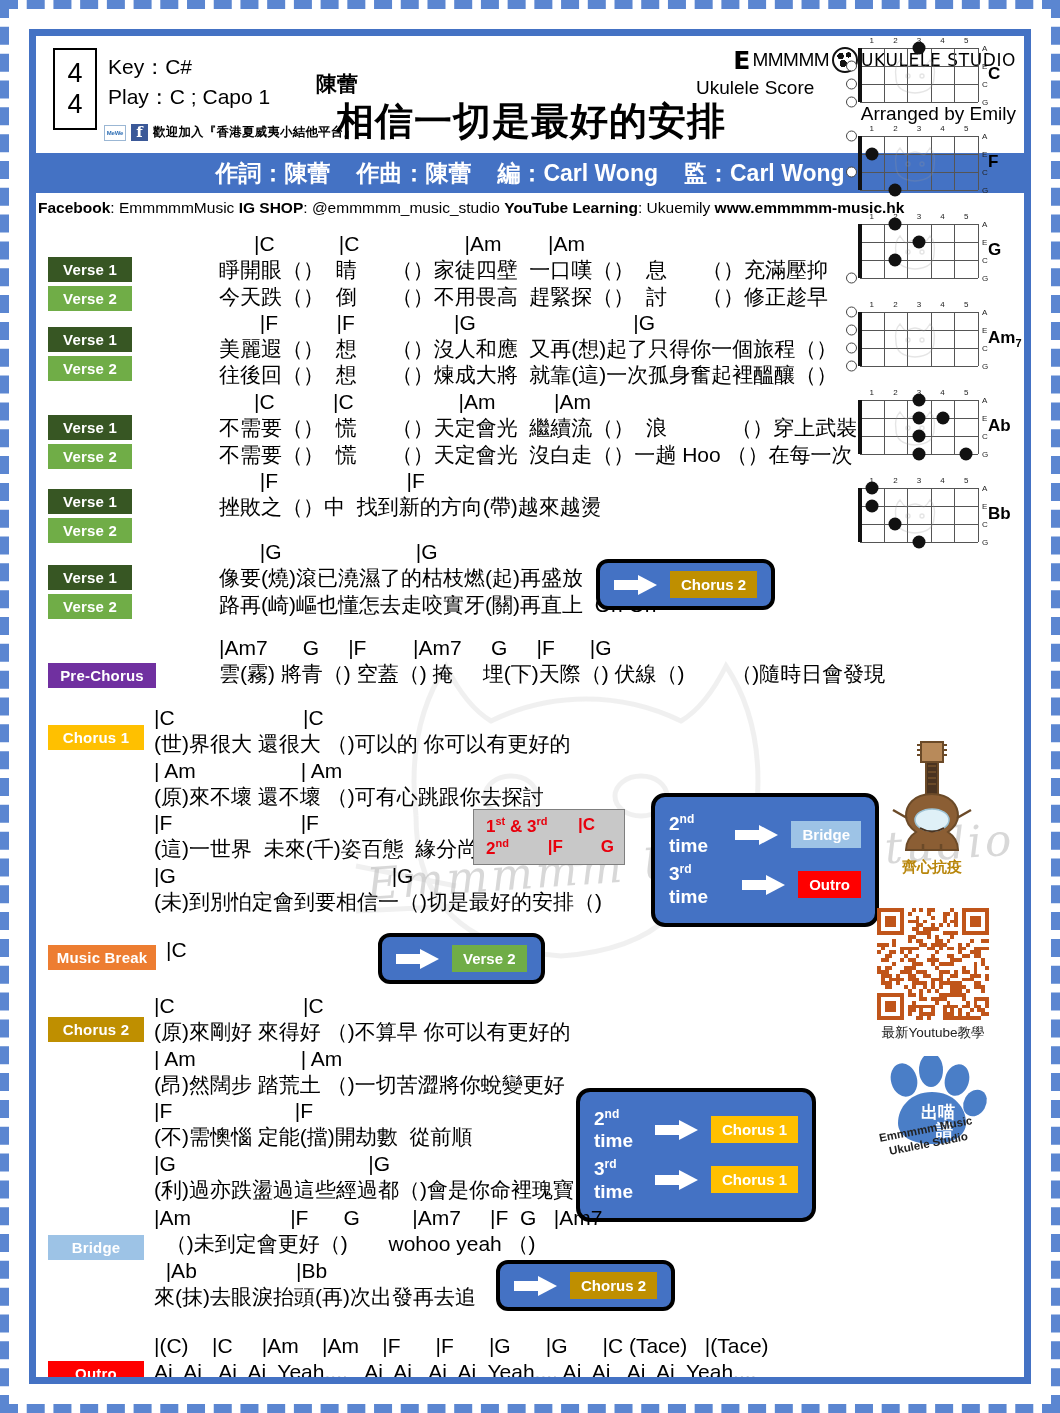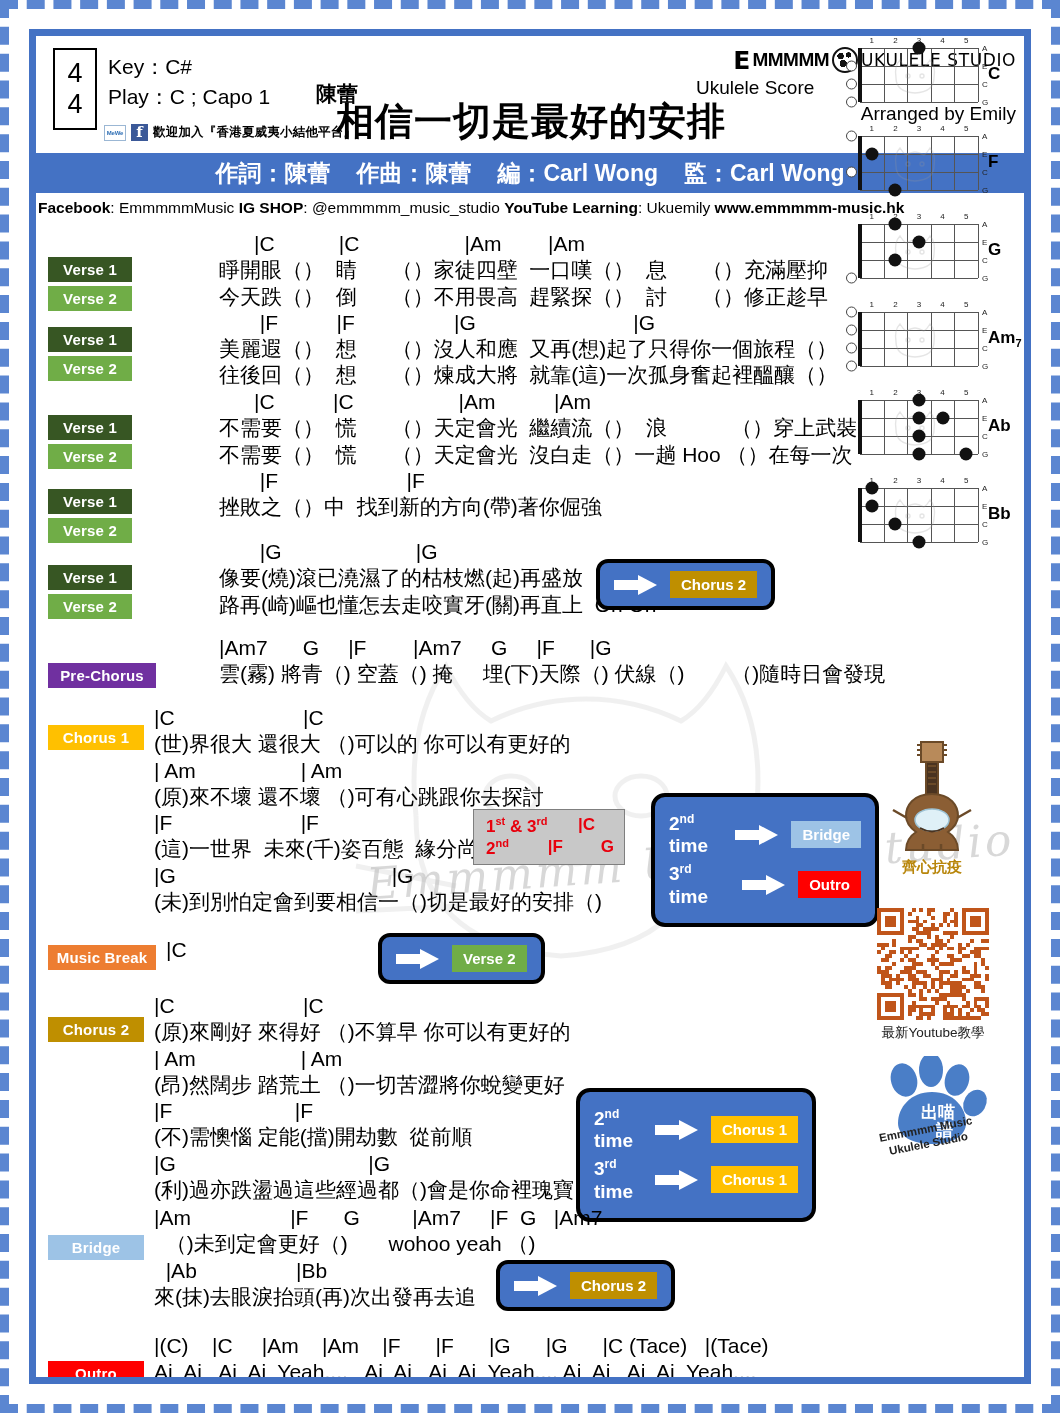--- a/index.html
+++ b/index.html
@@ -55,30 +55,30 @@
     font-size:6px; color:#2f6fb5; font-weight:bold; display:flex;
     align-items:center; justify-content:center; letter-spacing:-.2px;
   }
   .fb-ico {
     width:17px; height:17px; background:#3b5998; color:#fff;
     font-family:"DejaVu Serif",serif; font-weight:bold; font-size:15px;
     line-height:17px; text-align:center;
   }
   .fbtext { font-size:12.5px; font-weight:bold; letter-spacing:.2px; }
 
-  .artist { position:absolute; left:280px; top:34px; font-size:21px; font-weight:bold;margin-top:10px; }
+  .artist { position:absolute; left:280px; top:34px; font-size:21px; font-weight:bold; }
   .songtitle { position:absolute; left:300px; top:60px; font-size:38px; font-weight:bold; letter-spacing:1px; }
 
   .brandbox { position:absolute; right:8px; top:10px; width:320px; text-align:right; }
   .brandline { display:flex; align-items:center; justify-content:flex-end; gap:2px; height:28px; }
   .brand-e {
     font-family:"DejaVu Sans",sans-serif; font-weight:bold;
     font-size:25px; line-height:25px;
   }
-  .brand-m { font-weight:bold; font-size:19px; letter-spacing:-.5px; }
+  .brand-m { font-weight:normal; font-size:19px; letter-spacing:-.5px; }
   .brand-ball {
     width:26px; height:26px; border-radius:50%;
     border:2.5px solid #111; margin:0 1px;
     background:
       radial-gradient(circle at 30% 32%, #111 0 3.2px, transparent 3.3px),
       radial-gradient(circle at 66% 27%, #111 0 2.6px, transparent 2.7px),
       radial-gradient(circle at 42% 66%, #111 0 3.6px, transparent 3.7px),
       radial-gradient(circle at 74% 64%, #111 0 2.2px, transparent 2.3px),
       #fff;
   }
@@ -494,21 +494,21 @@
     <div class="block" style="height:148px;margin-top:18px">
       <div class="tag" style="top:26px;background:#375623">Verse 1</div>
       <div class="tag" style="top:55px;background:#70ad47">Verse 2</div>
       <div class="tag" style="top:100px;background:#375623">Verse 1</div>
       <div class="tag" style="top:129px;background:#70ad47">Verse 2</div>
       <div class="lineblk">
         <div class="chords">            |C          |C                  |Am          |Am</div>
         <div class="lyrics">      不需要（）  慌      （）天定會光  繼續流（）  浪           （）穿上武裝</div>
         <div class="lyrics">      不需要（）  慌      （）天定會光  沒白走（）一趟 Hoo （）在每一次</div>
         <div class="chords">             |F                      |F</div>
-        <div class="lyrics">      挫敗之（）中  找到新的方向(帶)著你倔強</div>
+        <div class="lyrics">      挫敗之（）中  找到新的方向(帶)越來越燙</div>
       </div>
     </div>
 
     <div class="block" style="height:86px;margin-top:2px">
       <div class="tag" style="top:26px;background:#375623">Verse 1</div>
       <div class="tag" style="top:55px;background:#70ad47">Verse 2</div>
       <div class="lineblk">
         <div class="chords">             |G                       |G</div>
         <div class="lyrics">      像要(燒)滾已澆濕了的枯枝燃(起)再盛放</div>
         <div class="lyrics">      路再(崎)嶇也懂怎去走咬實牙(關)再直上  Oh Oh</div>

